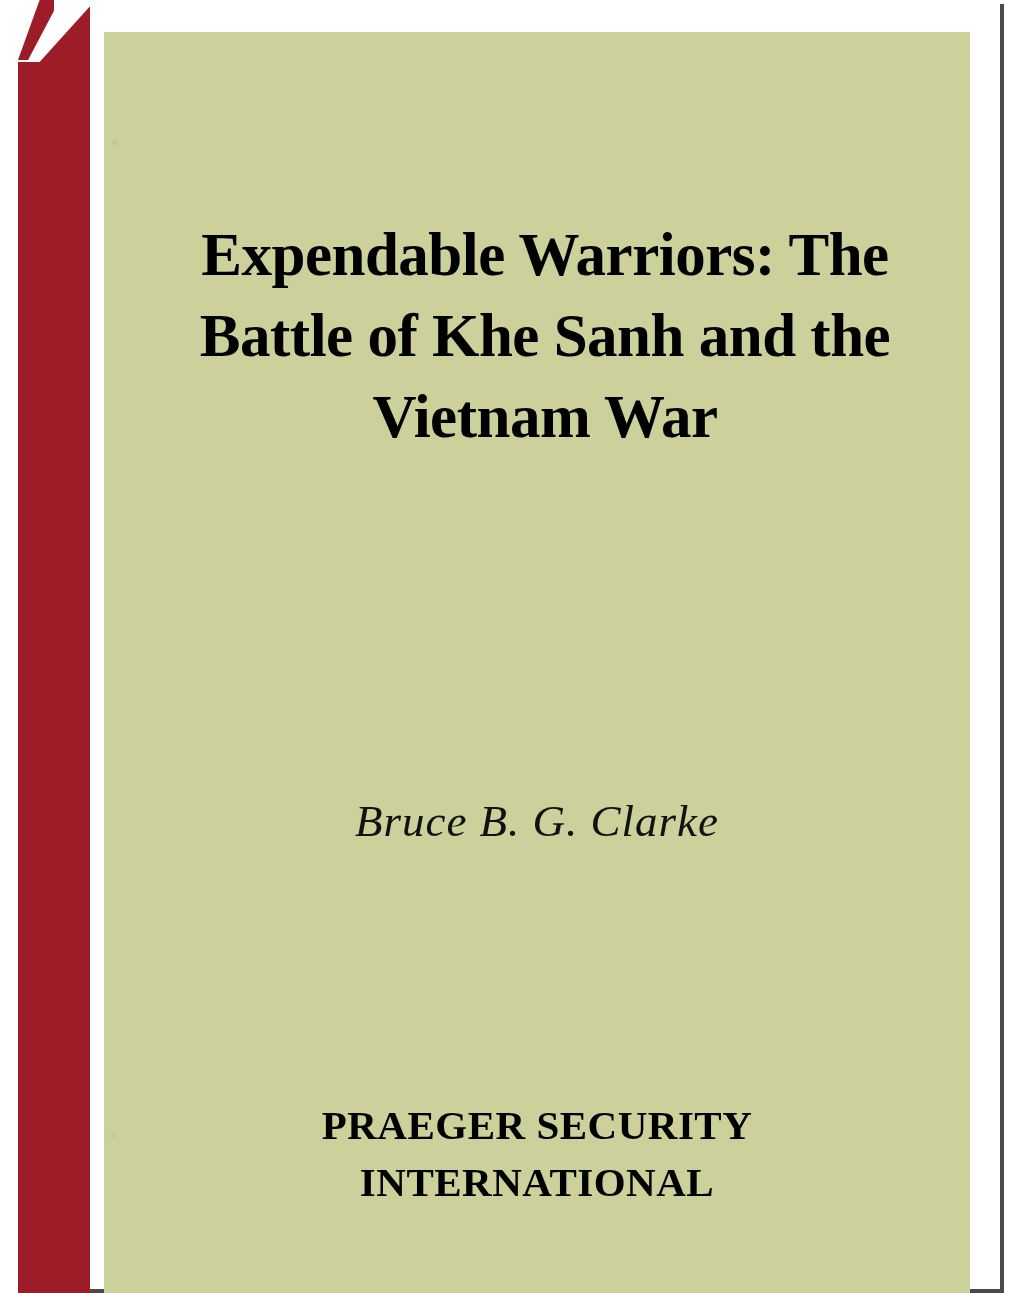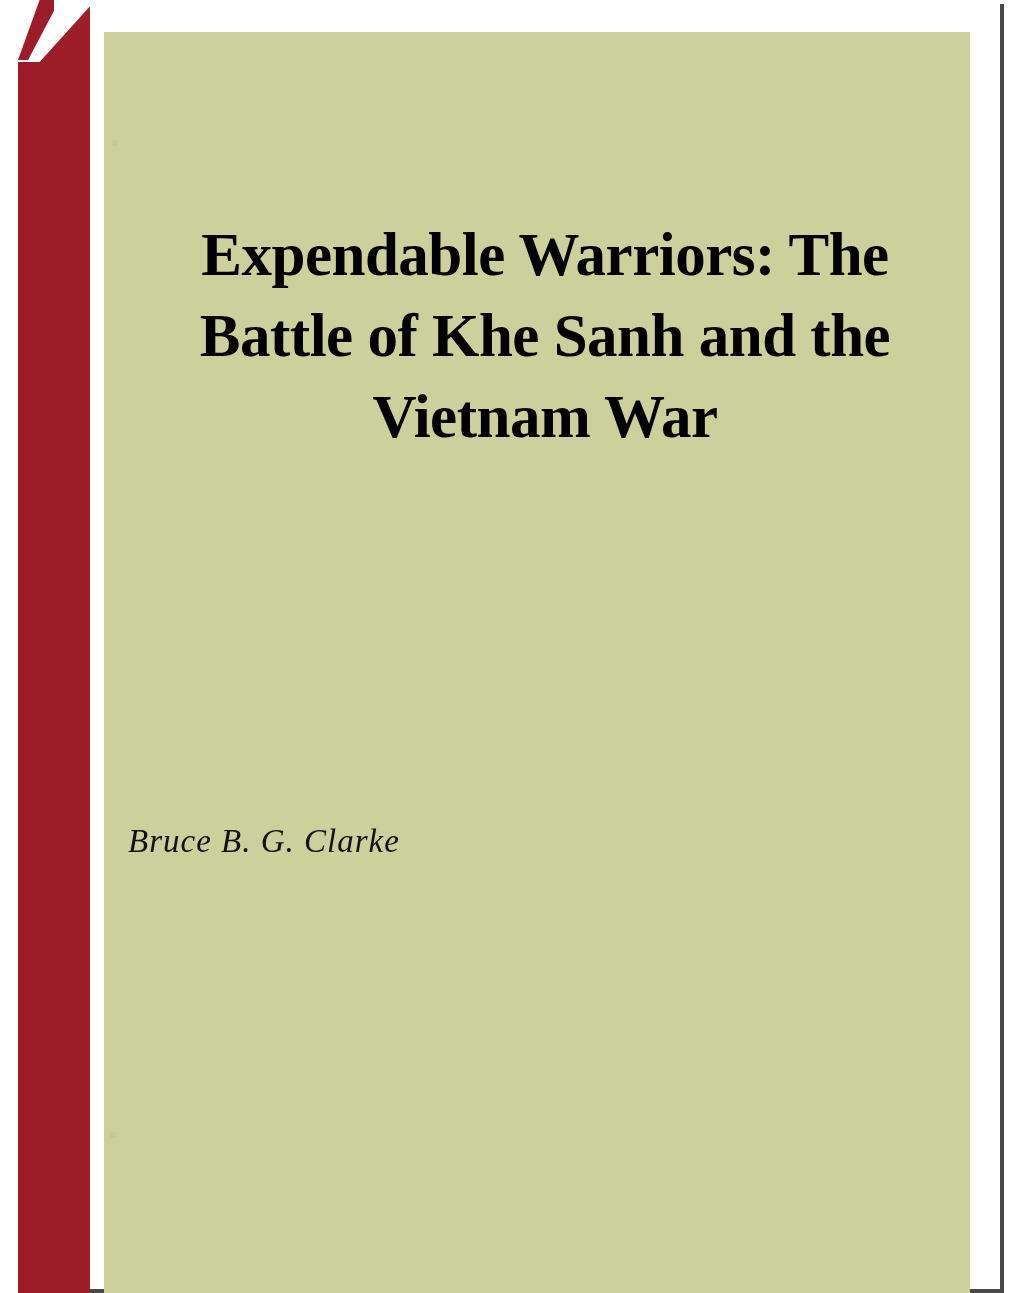--- a/index.html
+++ b/index.html
@@ -97,28 +97,27 @@
     color: #000000;
     letter-spacing: -0.5px;
   }
   .author {
     position: absolute;
     left: 0;
     right: 0;
     top: 762px;
     padding: 0 24px;
     box-sizing: border-box;
-    text-align: left;
+    text-align: center;
     font-family: "Liberation Serif", serif;
     font-style: italic;
-    font-size: 33px;
+    font-size: 45px;
     line-height: 1.2;
     color: #111111;
     letter-spacing: 1px;
-    margin-top: 28px;
   }
   .publisher {
     position: absolute;
     left: 0;
     right: 0;
     top: 1065px;
     padding: 0 24px;
     box-sizing: border-box;
     text-align: center;
     font-family: "Liberation Serif", serif;
@@ -154,17 +153,21 @@
   <div class="panel">
     <div class="panel-inner">
 
       <span class="speck" style="left:8px; top:108px;"></span>
       <span class="speck" style="left:6px; top:1100px;"></span>
 
       <div class="title">Expendable Warriors: The Battle of Khe Sanh and the Vietnam War</div>
 
       <div class="author">Bruce B. G. Clarke</div>
 
+      <div class="publisher">
+        <span class="line">PRAEGER SECURITY</span>
+        <span class="line">INTERNATIONAL</span>
+      </div>
 
     </div>
   </div>
 
 </div>
 
 </body></html>

